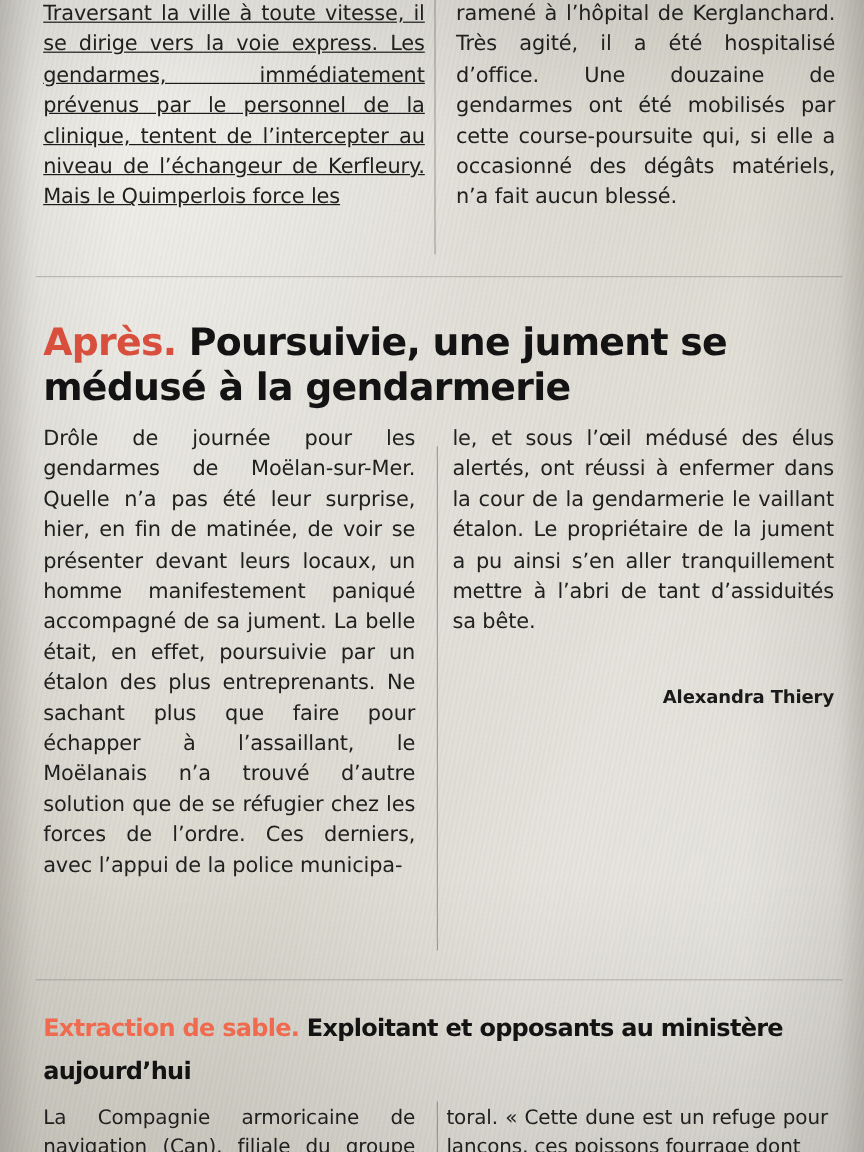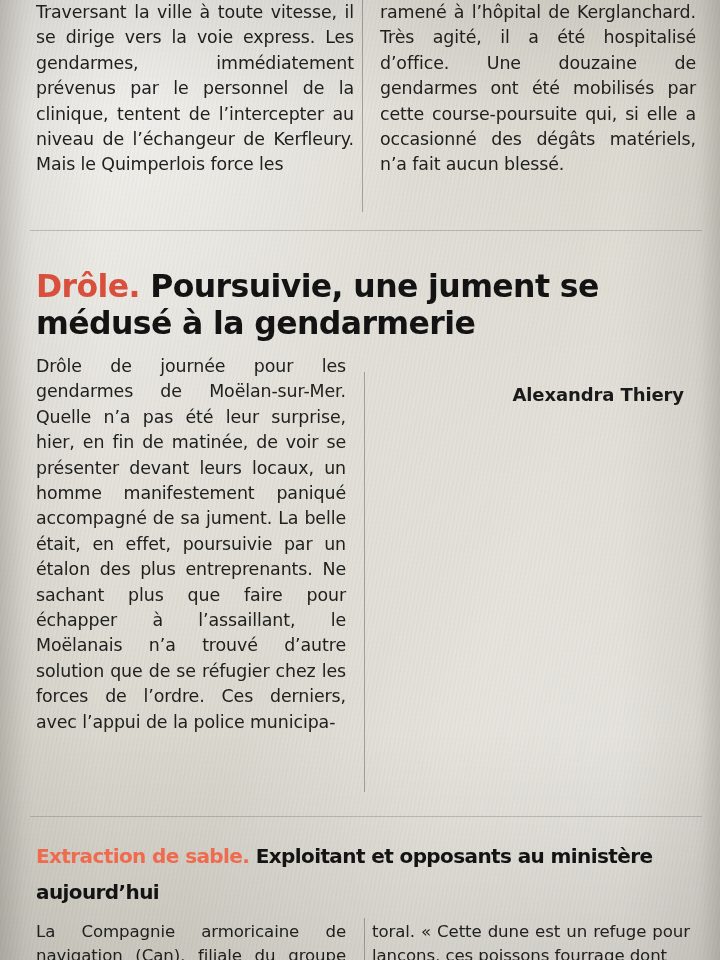--- a/index.html
+++ b/index.html
@@ -74,21 +74,21 @@
   .body-text p + p { margin-top: 0px; }
 
   
   #top-block {
     position: absolute;
     left: 36px;
     top: 0px;
     width: 660px;
   }
   #top-block .cols { gap: 26px; }
-  #top-block .col-left { width: 318px; flex: 0 0 318px; }
+  #top-block .col-left { width: 318px; flex: 0 0 318px; text-decoration: underline; }
   #top-block .col-right { width: 316px; flex: 0 0 316px; }
 
   
   .rule {
     position: absolute;
     left: 36px;
     width: 660px;
     height: 1px;
     background: rgba(60,58,54,0.45);
   }
@@ -113,30 +113,30 @@
     letter-spacing: -0.6px;
     color: #141414;
     margin: 0 0 12px 0;
   }
   .kicker {
     color: #d94f3d;
     font-weight: bold;
   }
   .headline .main { color: #131313; }
 
-  #moelan .cols { gap: 20px; }
+  #moelan .cols { gap: 31px; }
   #moelan .col-left { width: 310px; flex: 0 0 310px; }
   #moelan .col-right { width: 318px; flex: 0 0 318px; }
 
   .byline {
     font-family: "DejaVu Sans", sans-serif;
     font-weight: bold;
-    font-size: 18px;
+    font-size: 15px;
     text-align: right;
-    margin-top: 30px;
+    margin-top: 40px;
     color: #1a1a1a;
     letter-spacing: -0.1px;
   }
 
   
   #sable {
     position: absolute;
     left: 36px;
     top: 838px;
     width: 664px;
@@ -192,32 +192,33 @@
         </div>
       </div>
     </div>
 
     <div class="vrule" style="left:362px; top:0px; height:212px;"></div>
 
     <div class="rule" style="top:230px; left:30px; width:672px; opacity:.55;"></div>
 
     <div id="moelan">
       <h2 class="headline">
-        <span class="kicker">Drôle.</span>
+        <span class="kicker">Après.</span>
         <span class="main">Poursuivie, une jument se médusé à la gendarmerie</span>
       </h2>
 
       <div class="cols">
         <div class="col col-left">
           <div class="body-text">
             <p>Drôle de journée pour les gendarmes de Moëlan-sur-Mer. Quelle n’a pas été leur surprise, hier, en fin de matinée, de voir se présenter devant leurs locaux, un homme manifestement paniqué accompagné de sa jument. La belle était, en effet, poursuivie par un étalon des plus entreprenants. Ne sachant plus que faire pour échapper à l’assaillant, le Moëlanais n’a trouvé d’autre solution que de se réfugier chez les forces de l’ordre. Ces derniers, avec l’appui de la police municipa-</p>
           </div>
         </div>
         <div class="col col-right">
           <div class="body-text">
+            <p>le, et sous l’œil médusé des élus alertés, ont réussi à enfermer dans la cour de la gendarmerie le vaillant étalon. Le propriétaire de la jument a pu ainsi s’en aller tranquillement mettre à l’abri de tant d’assiduités sa bête.</p>
           </div>
           <div class="byline">Alexandra Thiery</div>
         </div>
       </div>
     </div>
 
     <div class="vrule" style="left:364px; top:372px; height:420px;"></div>
 
     <div class="rule" style="top:816px; left:30px; width:672px; opacity:.5;"></div>
 

